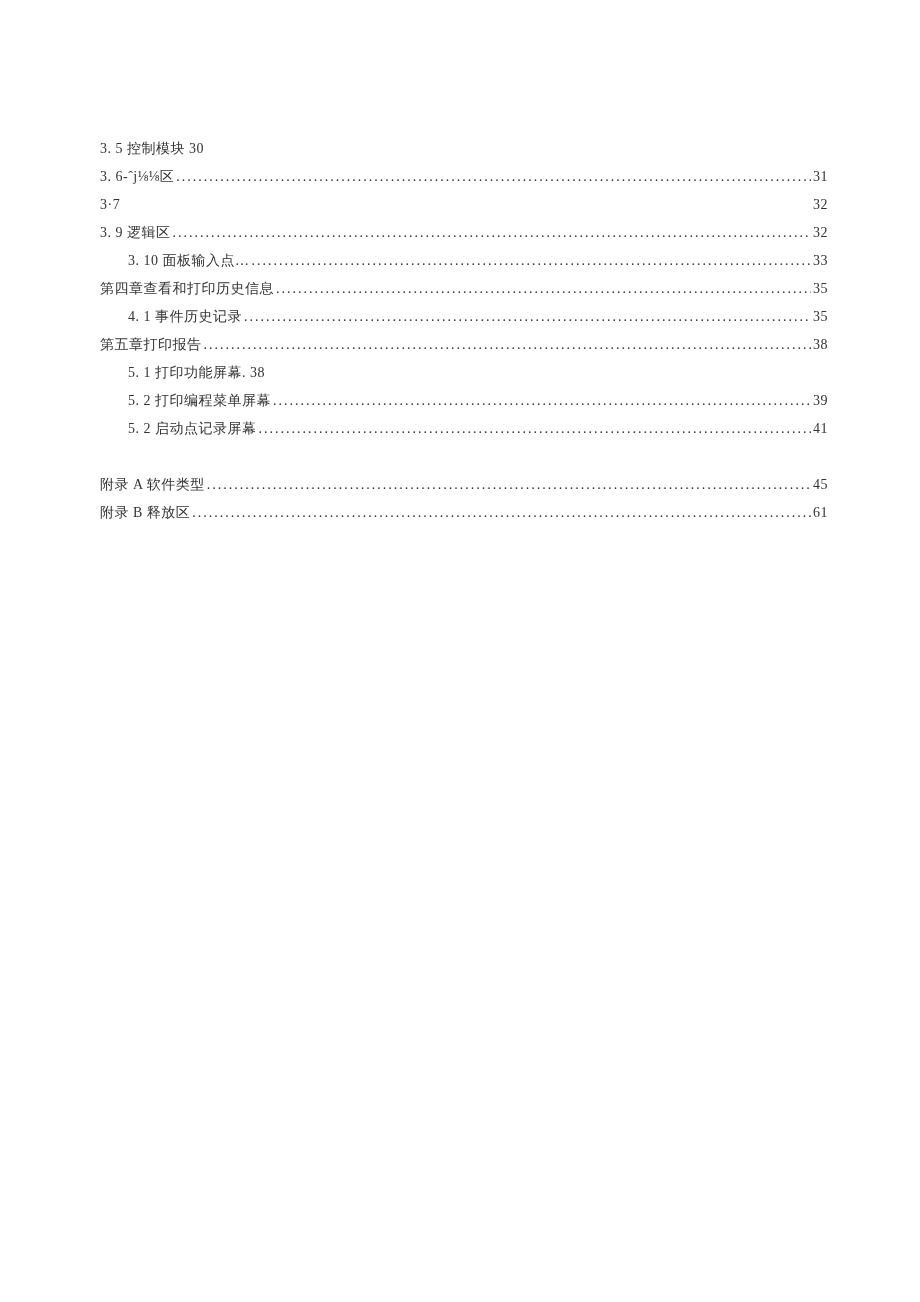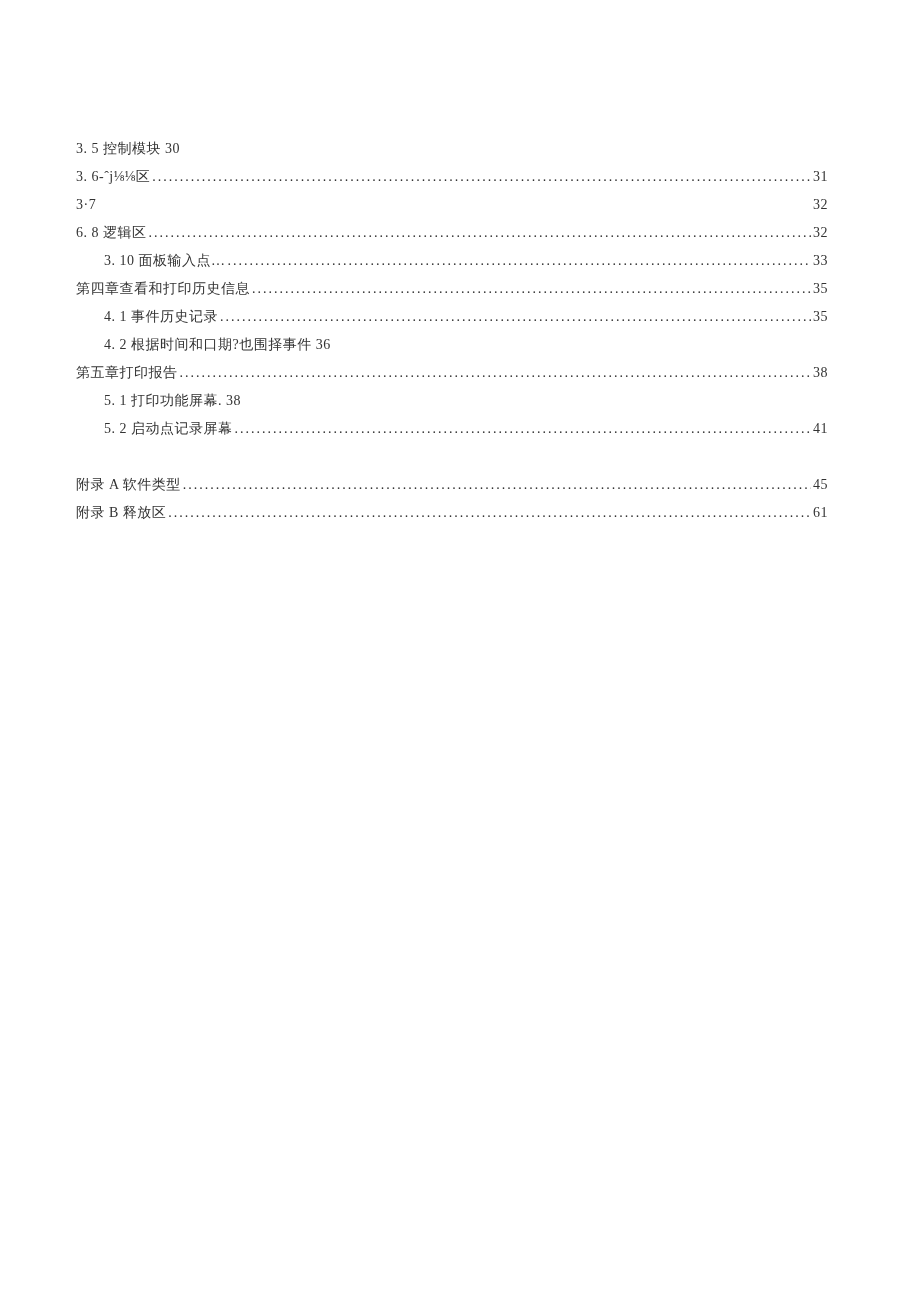--- a/index.html
+++ b/index.html
@@ -7,21 +7,21 @@
     padding: 0;
     background: #ffffff;
     width: 920px;
   }
   .page {
     width: 920px;
     height: 1302px;
     background: #ffffff;
     position: relative;
     padding-top: 142px;
-    padding-left: 76px;
+    padding-left: 100px;
     padding-right: 92px;
     box-sizing: border-box;
     font-family: "SimSun", "宋体", serif;
     font-size: 14px;
     color: #333333;
     line-height: 1.0;
   }
   .toc-line {
     display: flex;
     align-items: baseline;
@@ -69,53 +69,53 @@
         <span class="toc-label">3. 6-ˆj⅛⅛区</span>
         <span class="toc-dots"></span>
         <span class="toc-page">31</span>
       </div>
       <div class="toc-line indent-1 no-dots">
         <span class="toc-label">3·7</span>
         <span class="toc-dots"></span>
         <span class="toc-page">32</span>
       </div>
       <div class="toc-line indent-1">
-        <span class="toc-label">6. 8 逻辑区</span>
+        <span class="toc-label">3. 9 逻辑区</span>
         <span class="toc-dots"></span>
         <span class="toc-page">32</span>
       </div>
       <div class="toc-line indent-2">
         <span class="toc-label">3. 10 面板输入点…</span>
         <span class="toc-dots"></span>
         <span class="toc-page">33</span>
       </div>
       <div class="toc-line indent-1">
         <span class="toc-label">第四章查看和打印历史信息</span>
         <span class="toc-dots"></span>
         <span class="toc-page">35</span>
       </div>
       <div class="toc-line indent-2">
         <span class="toc-label">4. 1 事件历史记录</span>
         <span class="toc-dots"></span>
         <span class="toc-page">35</span>
       </div>
-      <div class="toc-line indent-2 no-dots">
-        <span class="toc-label">4. 2 根据时间和口期?也围择事件 36</span>
-        <span class="toc-dots"></span>
-        <span class="toc-page"></span>
-      </div>
       <div class="toc-line indent-1">
         <span class="toc-label">第五章打印报告</span>
         <span class="toc-dots"></span>
         <span class="toc-page">38</span>
       </div>
       <div class="toc-line indent-2 no-dots">
         <span class="toc-label">5. 1 打印功能屏幕. 38</span>
         <span class="toc-dots"></span>
         <span class="toc-page"></span>
+      </div>
+      <div class="toc-line indent-2">
+        <span class="toc-label">5. 2 打印编程菜单屏幕</span>
+        <span class="toc-dots"></span>
+        <span class="toc-page">39</span>
       </div>
       <div class="toc-line indent-2">
         <span class="toc-label">5. 2 启动点记录屏幕</span>
         <span class="toc-dots"></span>
         <span class="toc-page">41</span>
       </div>
       <div class="gap-row"></div>
       <div class="toc-line indent-1">
         <span class="toc-label">附录 A 软件类型</span>
         <span class="toc-dots"></span>

